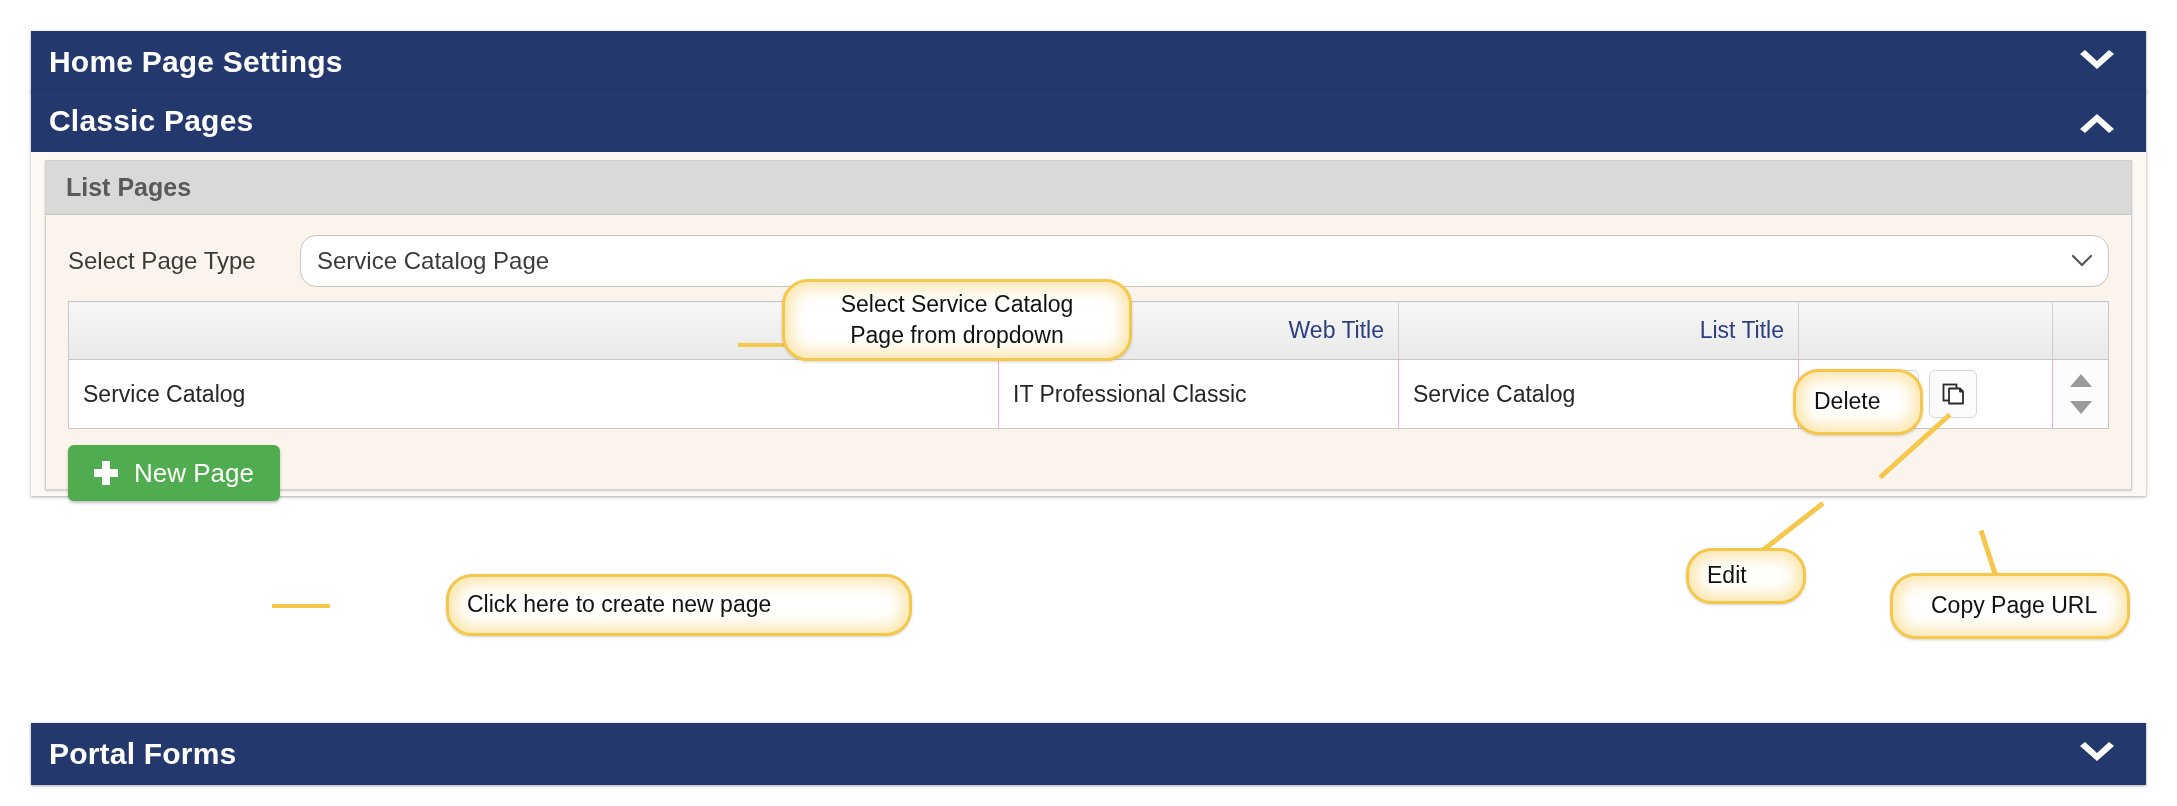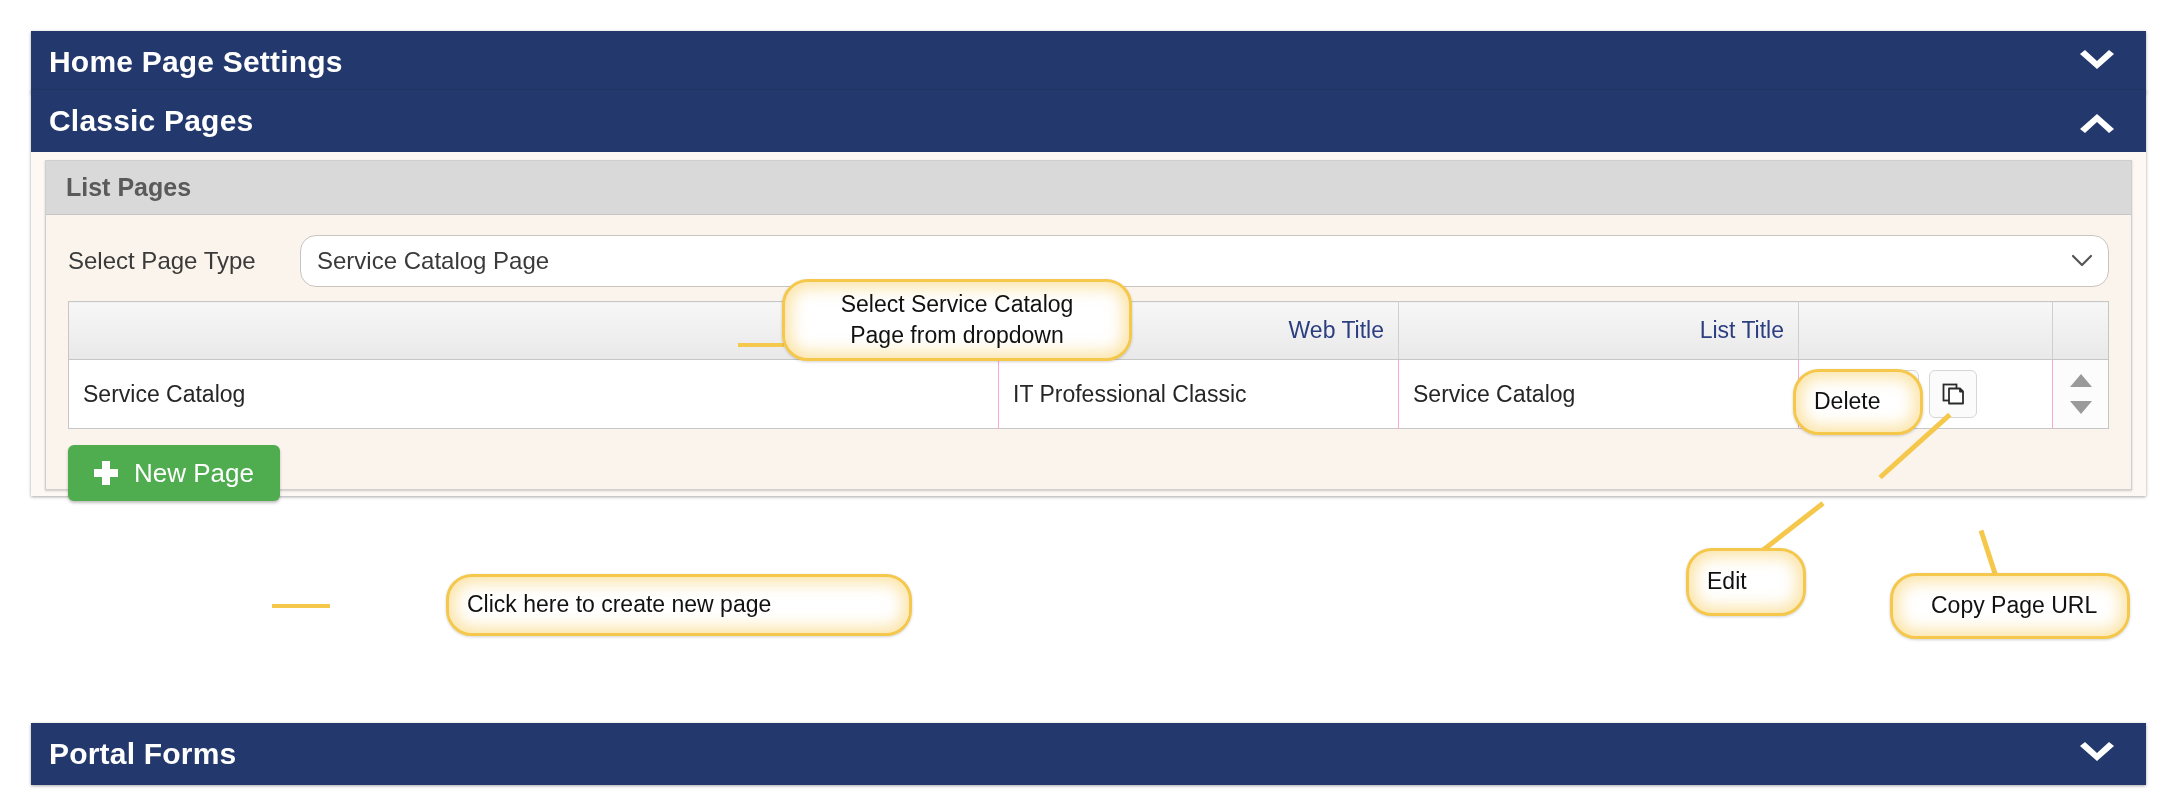--- a/index.html
+++ b/index.html
@@ -376,21 +376,21 @@
 
   <div class="callout" style="left:782px; top:279px; width:350px; height:82px; flex-direction:column;">
     <span>Select Service Catalog</span>
     <span>Page from dropdown</span>
   </div>
 
   <div class="callout" style="left:1793px; top:369px; width:130px; height:66px;">
     <span>Delete</span>
   </div>
 
-  <div class="callout" style="left:1686px; top:548px; width:120px; height:68px;">
+  <div class="callout" style="left:1686px; top:548px; width:120px; height:56px;">
     <span>Edit</span>
   </div>
 
   <div class="callout" style="left:1890px; top:573px; width:240px; height:66px;padding-left:38px;">
     <span>Copy Page URL</span>
   </div>
 
   <div class="callout" style="left:446px; top:574px; width:466px; height:62px;">
     <span>Click here to create new page</span>
   </div>

